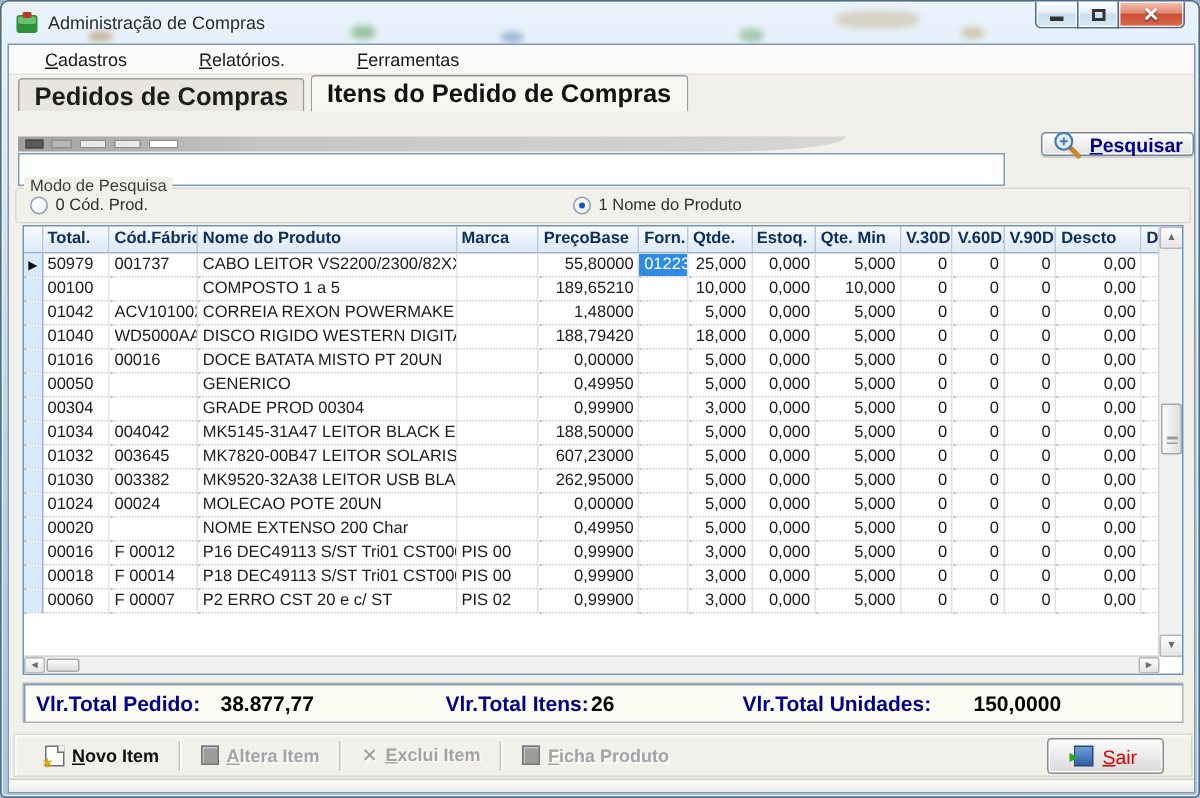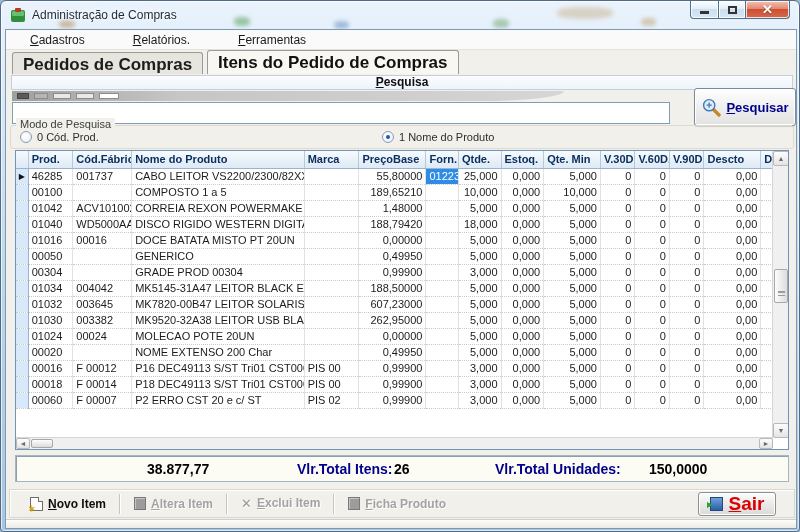--- a/index.html
+++ b/index.html
@@ -57,21 +57,21 @@
     background:linear-gradient(90deg,#9f9f9f,#c6c6c6 30%,#cecece 70%,#d6d6d6);
     border-bottom-right-radius:80px 10px; display:flex; align-items:center; }
   .artifact i { display:block; height:6px; margin-left:5px; background:#e9e9e9;
     border:1px solid #8c8c8c; }
   .artifact i.a1{ width:12px; background:#5a5a5a; border-color:#444; }
   .artifact i.a2{ width:14px; background:#b5b5b5; }
   .artifact i.a3{ width:18px; } .artifact i.a4{ width:18px; } .artifact i.a5{ width:20px; background:#fff; }
   .search-input { position:absolute; left:6px; top:72px; width:658px; height:22px;
     border:1px solid #7f9db9; background:#fff; font-size:12px; padding:0 4px;
     font-family:"Liberation Sans",sans-serif; }
-  .btn-pesquisar { position:absolute; left:688px; top:58px; width:102px; height:38px;
+  .btn-pesquisar { position:absolute; left:688px; top:58px; width:102px; height:16px;
     background:linear-gradient(180deg,#ffffff,#efefef 50%,#e2e2e2);
     border:1px solid #7a8a9a; border-radius:3px; display:flex; align-items:center;
     justify-content:center; gap:5px; cursor:pointer;
     box-shadow:inset 0 0 0 1px #fff, 0 1px 1px rgba(0,0,0,.15); }
   .btn-pesquisar .lbl { color:#00008c; font-weight:bold; font-size:13px; }
 
   
   .mode-box { position:absolute; left:4px; top:95px; width:784px; height:24px;
     border:1px solid #dbd9d1; border-radius:3px; }
   .mode-label { position:absolute; left:10px; top:88px; font-size:11px; color:#3c3c3c;
@@ -141,21 +141,21 @@
     background:#f1f0eb; border-left:1px solid #6e6e6e; border-bottom:1px solid #6e6e6e; }
   .icon-newdoc::after { content:"✶"; position:absolute; left:-3px; bottom:-4px; color:#e8a800;
     font-size:9px; }
   .icon-graydoc { width:12px; height:13px; background:#9c9c9c; border:1px solid #787878;
     box-shadow:inset 1px 1px 0 #c6c6c6; }
   .icon-x { color:#9a9a9a; font-size:13px; font-weight:normal; }
   .btn-sair { position:absolute; right:18px; top:2px; width:78px; height:24px;
     background:linear-gradient(180deg,#fdfdfd,#eaeaea 50%,#dadada);
     border:1px solid #8e8e8e; border-radius:3px; display:flex; align-items:center;
     justify-content:center; gap:6px; cursor:pointer; box-shadow:inset 0 0 0 1px #fff; }
-  .btn-sair .lbl { color:#dd0000; font-weight:bold; font-size:19px; }
+  .btn-sair .lbl { color:#dd0000; font-weight:normal; font-size:13px; }
   .icon-door { width:13px; height:14px; background:linear-gradient(180deg,#6fa0d8,#2d5fa8);
     border:1px solid #24477c; position:relative; }
   .icon-door::after { content:""; position:absolute; left:-4px; top:4px; width:0; height:0;
     border-left:6px solid #2aa52a; border-top:3px solid transparent; border-bottom:3px solid transparent; }
 
   .statusstrip { position:absolute; left:0; top:489px; width:792px; height:11px;
     background:linear-gradient(180deg,#fdfdfc,#e7e6e0); border-top:1px solid #d0cec8; }
 </style>
 </head>
 <body>
@@ -194,21 +194,20 @@
       <span class="menu-item u1">Cadastros</span>
       <span class="menu-item u1">Relatórios.</span>
       <span class="menu-item u1">Ferramentas</span>
     </div>
 
     <div class="tabstrip">
       <div class="tab active">Itens do Pedido de Compras</div>
       <div class="tab inactive">Pedidos de Compras</div>
     </div>
 
-    <div class="pesquisa-bar"><span class="u1">Pesquisa</span></div>
 
     <div class="artifact">
       <i class="a1"></i>
         <i class="a2"></i>
         <i class="a3"></i>
         <i class="a4"></i>
         <i class="a5"></i>
     </div>
 
     <input class="search-input" type="text" value="" style="">
@@ -250,40 +249,40 @@
               <col style="width: 56px;">
               <col style="width: 34px;">
               <col style="width: 34px;">
               <col style="width: 34px;">
               <col style="width: 56px;">
               <col style="width: 40px;">
             </colgroup>
             <thead>
               <tr>
                 <th class="ind"></th>
-                <th>Prod.</th>
+                <th>Total.</th>
                 <th>Cód.Fábrica</th>
                 <th>Nome do Produto</th>
                 <th>Marca</th>
                 <th>PreçoBase</th>
                 <th>Forn.:</th>
                 <th>Qtde.</th>
                 <th>Estoq.</th>
                 <th>Qte. Min</th>
                 <th>V.30D.</th>
                 <th>V.60D.</th>
                 <th>V.90D.</th>
                 <th>Descto</th>
                 <th>Desc.I</th>
               </tr>
             </thead>
             <tbody>
               <tr>
                 <td class="ind">▶</td>
-                <td>46285</td>
+                <td>50979</td>
                 <td>001737</td>
                 <td>CABO LEITOR VS2200/2300/82XX</td>
                 <td></td>
                 <td class="r">55,80000</td>
                 <td class="sel">01223</td>
                 <td class="r">25,000</td>
                 <td class="r">0,000</td>
                 <td class="r">5,000</td>
                 <td class="r">0</td>
                 <td class="r">0</td>
@@ -540,20 +539,21 @@
         <div class="sb-btn down">▼</div>
       </div>
       <div class="hscroll">
         <div class="sb-btn left">◄</div>
         <div class="sb-btn thumb"></div>
         <div class="sb-btn right">►</div>
       </div>
     </div>
 
     <div class="totals">
+      <span class="t-lbl tp-l">Vlr.Total Pedido:</span>
       <span class="t-val tp-v">38.877,77</span>
       <span class="t-lbl ti-l">Vlr.Total Itens:</span>
       <span class="t-val ti-v">26</span>
       <span class="t-lbl tu-l">Vlr.Total Unidades:</span>
       <span class="t-val tu-v">150,0000</span>
     </div>
 
     <div class="toolbar">
       <div class="tb-btn">
         <span class="icon-newdoc"></span>

